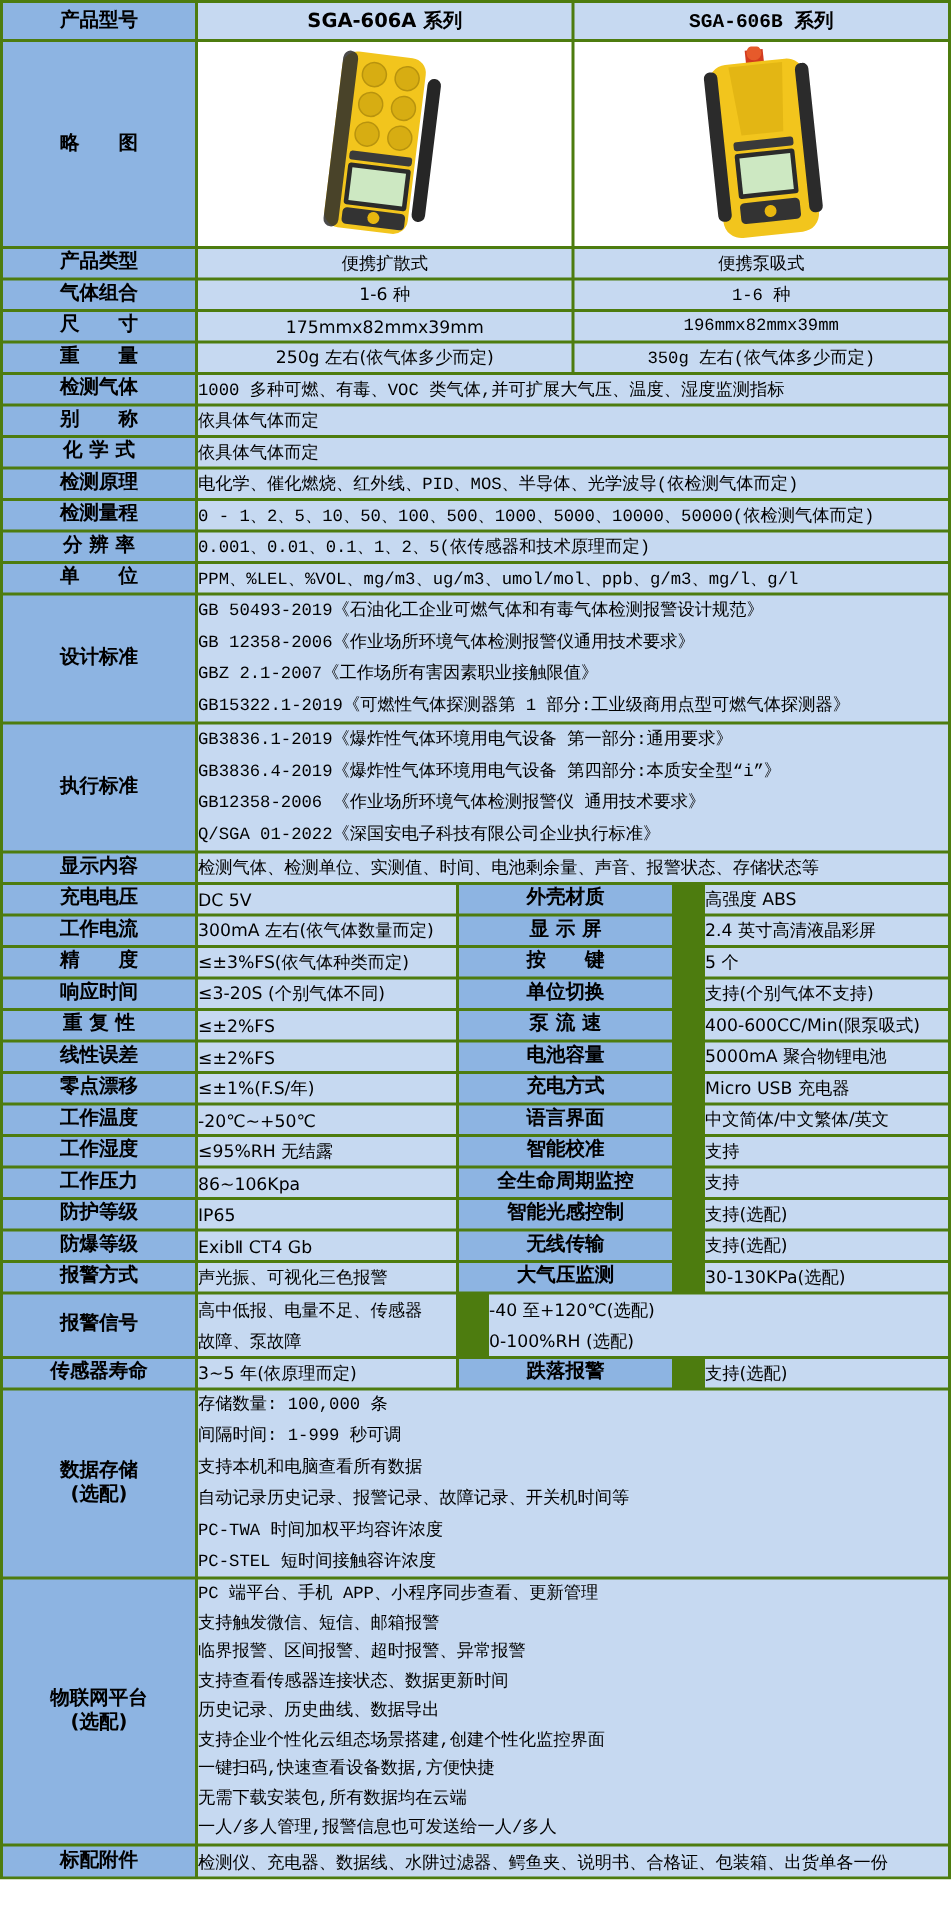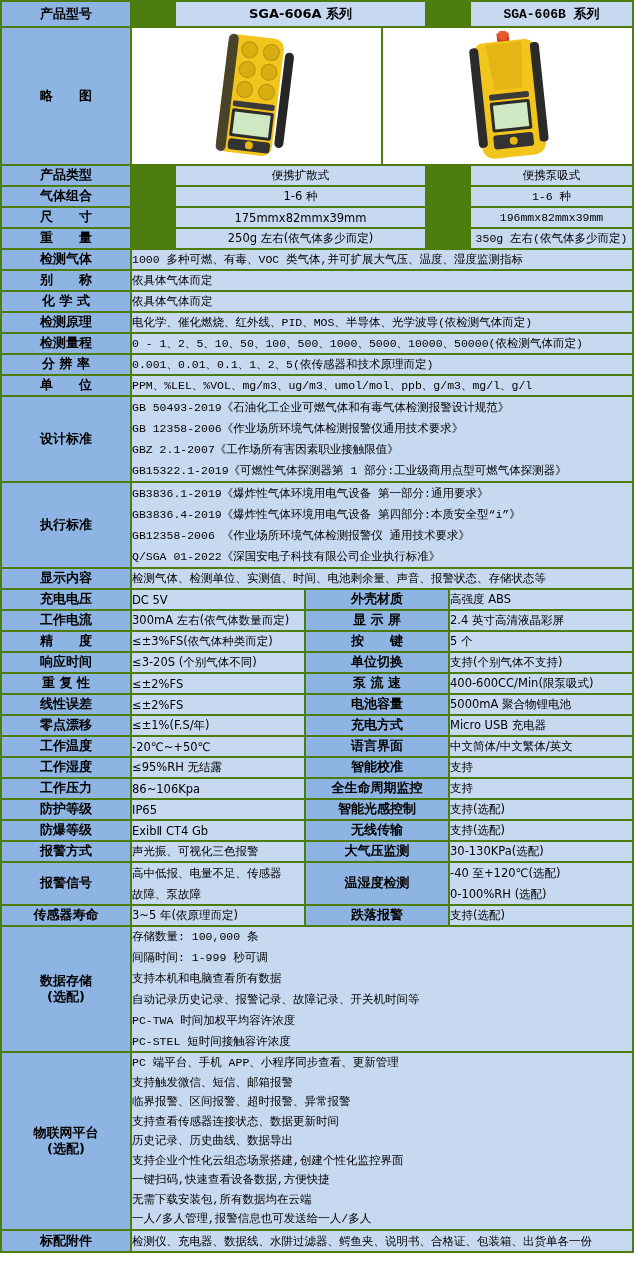--- a/index.html
+++ b/index.html
@@ -2,34 +2,34 @@
 <html lang="zh"><head>
 <meta charset="utf-8">
 <style>
   html,body{margin:0;padding:0;background:#fff;}
   body{width:634px;font-family:"DejaVu Sans","Liberation Sans",sans-serif;color:#000;}
   .tbl{box-sizing:border-box;width:634px;background:#4d7c0f;padding:2px;display:flex;flex-direction:column;gap:2px;}
   .row{display:flex;gap:2px;flex:0 0 auto;}
   .cell{box-sizing:border-box;display:flex;align-items:center;overflow:hidden;}
   .label{background:#8db4e2;font-weight:bold;font-size:13px;justify-content:center;text-align:center;flex-direction:column;line-height:1.25;white-space:pre;}
   .value{background:#c6d9f1;font-size:11.5px;padding:0 0;}
-  .center{justify-content:center;text-align:center;padding:0 2px;margin-left:44px;}
+  .center{justify-content:center;text-align:center;padding:0 2px;}
   .multiline{flex-direction:column;align-items:flex-start;justify-content:center;}
   .multiline div{line-height:21px;white-space:nowrap;}
   .hdr{height:24px;}
   .hdr .cell{font-weight:bold;font-size:13px;}
   .sketch{height:136px;border-radius:11px;}
   .imgcell{background:#fff;justify-content:center;}
   .std{height:19px;}
   .w-label{flex:0 0 128px;}
   .w-half{flex:0 0 249px;}
   .w-full{flex:1 1 auto;font-family:Liberation Mono, monospace;}
   .w-v1{flex:0 0 172px;}
   .w-l2{flex:0 0 142px;}
-  .w-v2{flex:1 1 auto;}
+  .w-v2{flex:1 1 auto;margin-left:20px;}
   .h-std4{height:84px;}
   .h-alarm{height:41px;}
   .h-storage{height:124px;}
   .h-iot{height:176px;}
   .h-acc{height:20px;}
 </style>
 </head>
 <body>
 
 <div class="tbl">
@@ -236,21 +236,20 @@
     <div class="cell label w-l2">大气压监测</div>
     <div class="cell value w-v2">30-130KPa(选配)</div>
   </div>
 
   <div class="row h-alarm">
     <div class="cell label w-label">报警信号</div>
     <div class="cell value w-v1 multiline">
       <div>高中低报、电量不足、传感器</div>
       <div>故障、泵故障</div>
     </div>
-    <div class="cell label w-l2">温湿度检测</div>
     <div class="cell value w-v2 multiline">
       <div>-40 至+120℃(选配)</div>
       <div>0-100%RH  (选配)</div>
     </div>
   </div>
 
   <div class="row std">
     <div class="cell label w-label">传感器寿命</div>
     <div class="cell value w-v1">3~5 年(依原理而定)</div>
     <div class="cell label w-l2">跌落报警</div>

